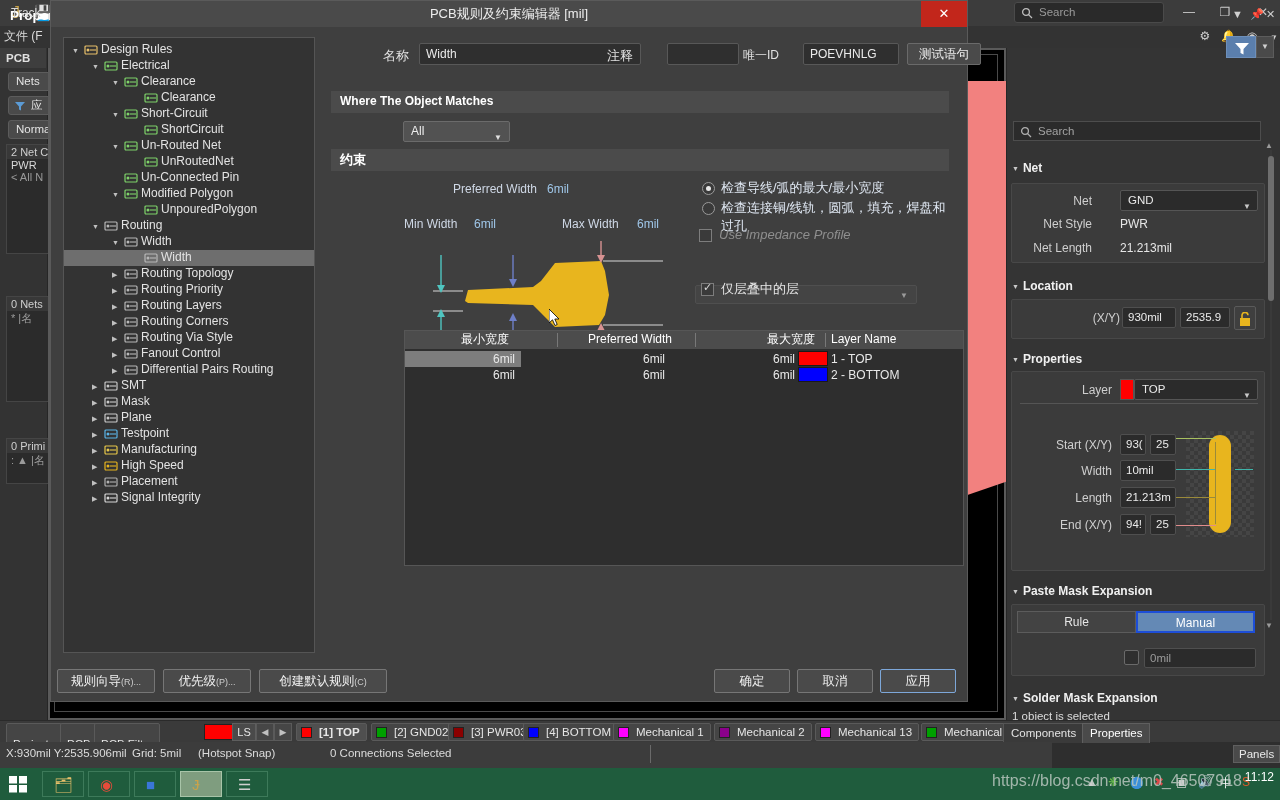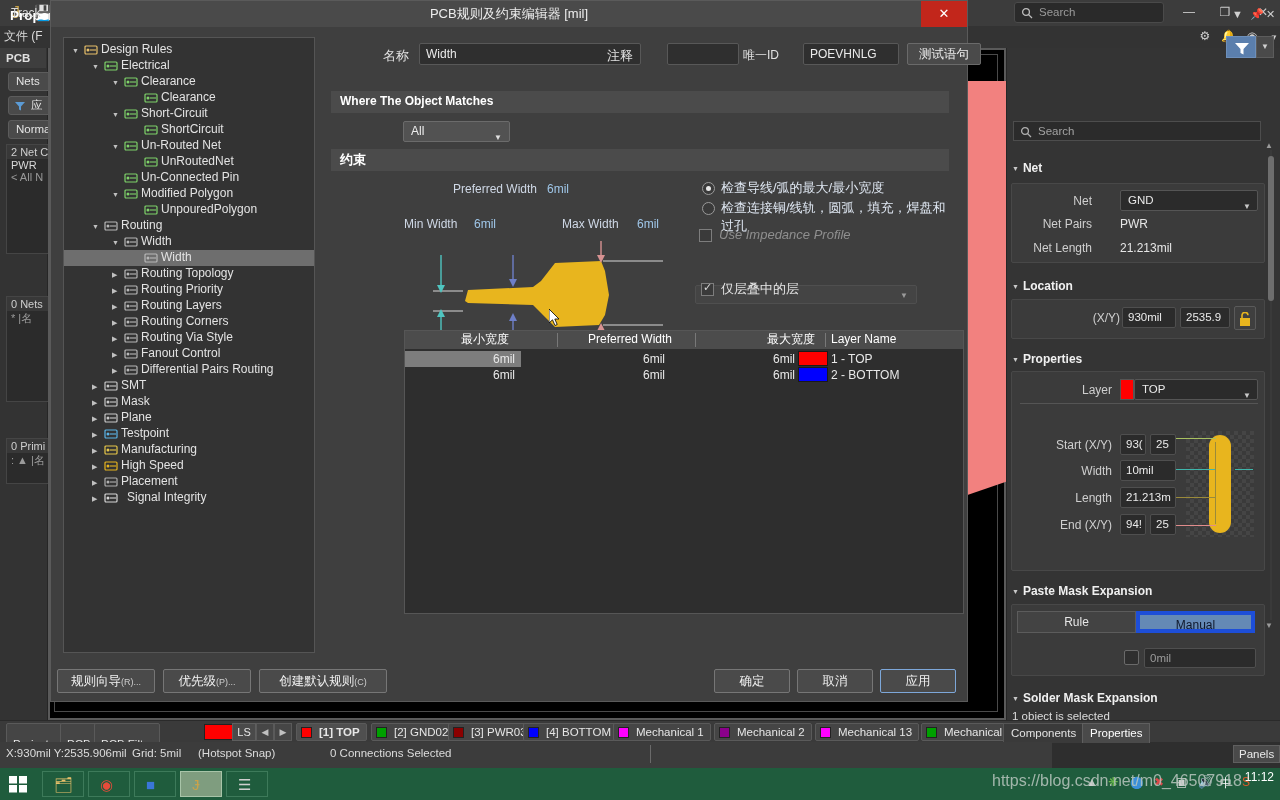--- a/index.html
+++ b/index.html
@@ -127,21 +127,21 @@
   #track-preview { position:absolute; left:1186px; top:431px; width:68px; height:106px;
      background-image:
        linear-gradient(45deg,#3a3a3a 25%,transparent 25%,transparent 75%,#3a3a3a 75%),
        linear-gradient(45deg,#3a3a3a 25%,transparent 25%,transparent 75%,#3a3a3a 75%);
      background-size:8px 8px; background-position:0 0,4px 4px; background-color:#454545; }
   #track-shape { position:absolute; left:1209px; top:435px; width:22px; height:98px; background:#e8b51e; border-radius:11px; }
   .tp-line { position:absolute; height:1px; }
   #seg-buttons { position:absolute; left:1017px; top:611px; width:240px; height:22px; }
   .seg { position:absolute; top:0; width:119px; height:22px; font-size:12px; text-align:center; line-height:20px; }
   #seg-rule { left:0; background:#434343; border:1px solid #5c5c5c; color:#e6e6e6; }
-  #seg-manual { left:119px; background:#6489b5; border:4px solid #1d4ed8; color:#0f172a; }
+  #seg-manual { left:119px; background:#6489b5; border:2px solid #1d4ed8; color:#ffffff; }
   #pmx-check { position:absolute; left:1124px; top:650px; width:15px; height:15px; background:#2f2f2f; border:1px solid #6a6a6a; border-radius:2px; }
   #pmx-input { position:absolute; left:1144px; top:648px; width:112px; height:20px; }
   #pp-selected { position:absolute; left:1012px; top:710px; font-size:11.5px; color:#dcdcdc; }
 
   
   #dlg {
     position:absolute; left:50px; top:0px; width:918px; height:702px;
     background:#3f3f3f; border:1px solid #5a5a5a;
   }
   #dlg-titlebar { position:absolute; left:0; top:0; width:916px; height:26px; background:#4a4a4a; }
@@ -174,21 +174,21 @@
   .radio { position:absolute; width:13px; height:13px; border-radius:50%; border:1px solid #9a9a9a; background:#3a3a3a; }
   .radio.on::after { content:''; position:absolute; left:3px; top:3px; width:5px; height:5px; border-radius:50%; background:#e8e8e8; }
   .radio-lab { position:absolute; font-size:13px; color:#dfe7f2; }
   .chk { position:absolute; width:13px; height:13px; border:1px solid #7d7d7d; background:#3a3a3a; }
   .chk.on::after { content:'\2713'; position:absolute; left:1px; top:-3px; font-size:11px; color:#d8d8d8; }
   .chk-lab { position:absolute; font-size:13px; }
 
   #imp-combo { position:absolute; left:372px; top:248px; width:222px; height:19px; background:#444444; border:1px solid #4f4f4f; border-radius:2px; }
   #imp-combo .arw { position:absolute; right:8px; top:5px; font-size:8px; color:#9a9a9a; }
 
-  #table { position:absolute; left:81px; top:293px; width:560px; height:284px; background:#2e2e2e; border:1px solid #565656; }
+  #table { position:absolute; left:81px; top:293px; width:560px; height:236px; background:#2e2e2e; border:1px solid #565656; }
   #thead { position:absolute; left:0; top:0; width:558px; height:18px; background:#4c4c4c; }
   .th { position:absolute; top:0; height:18px; font-size:12px; color:#ffffff; line-height:17px; }
   .th-sep { position:absolute; top:2px; width:1px; height:14px; background:#787878; }
   .trow { position:absolute; left:0; width:558px; height:16px; }
   .td { position:absolute; font-size:12px; color:#e8e8e8; }
   .td.r { text-align:right; }
   .cell-sel { position:absolute; background:#7d7d7d; }
   .layer-sw { position:absolute; width:30px; height:15px; border:1px solid #1a1a1a; }
 
   #dlg-footer { position:absolute; left:0; top:656px; width:916px; height:44px; }
@@ -312,21 +312,21 @@
 
   <div class="pp-sec" style="top:161px">
     <span class="tri">▼</span><span>Net</span>
   </div>
   <div class="pp-card" style="top:183px; height:80px;"></div>
   <div class="pp-lab abs" style="left:1022px; top:194px; width:70px;">Net</div>
   <div class="pp-combo abs" style="left:1120px; top:190px; width:138px; height:21px;">
     <span>GND</span>
     <span class="arw">▼</span>
   </div>
-  <div class="pp-lab abs" style="left:1012px; top:217px; width:80px;">Net Pairs</div>
+  <div class="pp-lab abs" style="left:1012px; top:217px; width:80px;">Net Style</div>
   <div class="pp-val abs" style="left:1120px; top:217px;">PWR</div>
   <div class="pp-lab abs" style="left:1012px; top:241px; width:80px;">Net Length</div>
   <div class="pp-val abs" style="left:1120px; top:241px;">21.213mil</div>
 
   <div class="pp-sec" style="top:279px">
     <span class="tri">▼</span><span>Location</span>
   </div>
   <div class="pp-card" style="top:299px; height:40px;"></div>
   <div class="pp-lab abs" style="left:1070px; top:311px; width:50px;">(X/Y)</div>
   <div class="pp-input abs" style="left:1122px; top:307px; width:54px; height:21px;">930mil</div>
@@ -693,21 +693,21 @@
             </svg></span>
           <span class="tlabel" style="left: 57px;">Placement</span>
         </div>
         <div class="tnode" style="top: 452px;">
           <span class="tw" style="left: 28px; top: 5px;">▶</span>
           <span class="tico" style="left: 40px;"><svg width="14" height="12" viewBox="0 0 14 12">
               <rect x="1" y="2" width="12" height="8" rx="1" fill="none" stroke="#d8d8d8" stroke-width="1.2"></rect>
               <circle cx="4" cy="6" r="1.5" fill="#d8d8d8"></circle>
               <line x1="6" y1="6" x2="12" y2="6" stroke="#d8d8d8" stroke-width="1.1"></line>
             </svg></span>
-          <span class="tlabel" style="left: 57px; margin-left: 6px;">Signal Integrity</span>
+          <span class="tlabel" style="left: 57px;">Signal Integrity</span>
         </div>
       </div>
 
     <div id="form">
       <div class="f-lab" style="left:60px; top:10px;">名称</div>
       <div class="f-input" style="left:96px; top:6px; width:222px; height:22px;">Width</div>
       <div class="f-lab" style="left:284px; top:10px;">注释</div>
       <div class="f-input" style="left:344px; top:6px; width:72px; height:22px;"></div>
       <div class="f-lab" style="left:420px; top:10px; font-size:12px;">唯一ID</div>
       <div class="f-input" style="left:480px; top:6px; width:96px; height:22px;">POEVHNLG</div>

